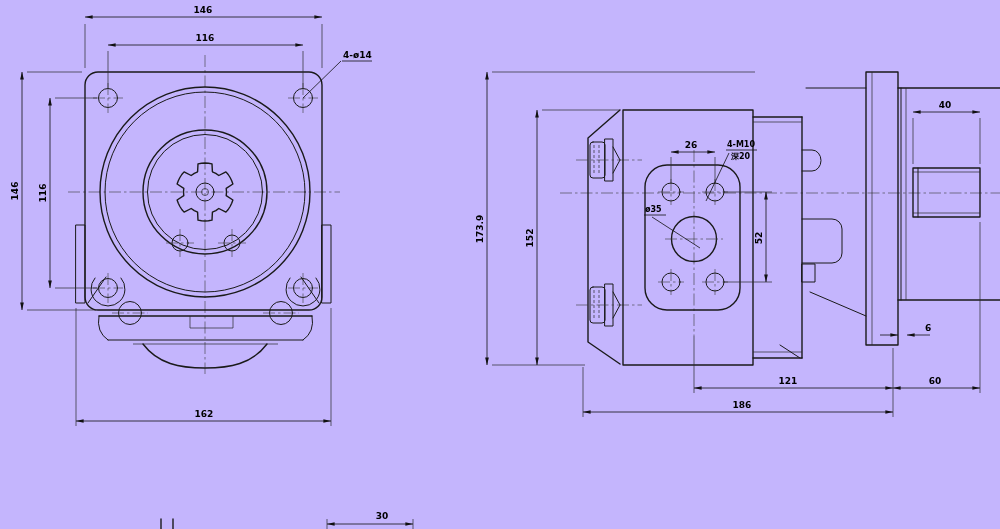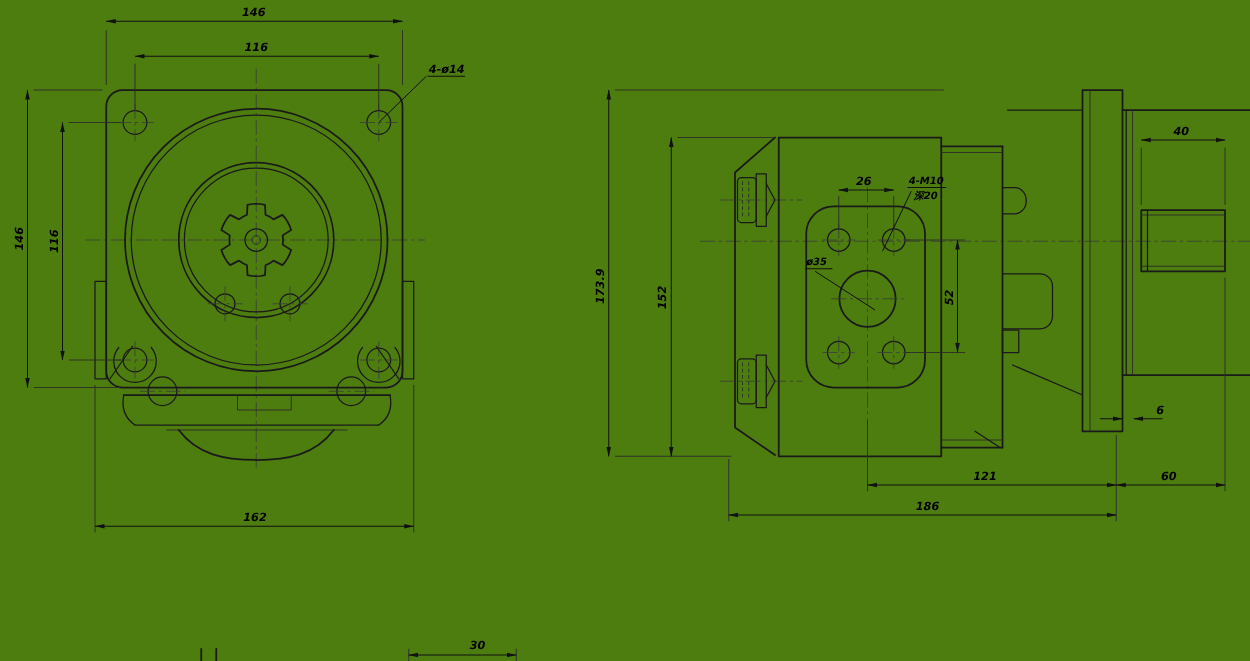--- a/index.html
+++ b/index.html
@@ -1,17 +1,17 @@
 <!DOCTYPE html>
 <html><head>
 <meta charset="utf-8">
 <style>
   html,body{margin:0;padding:0;background:#fff;}
-  .canvas{position:relative;width:1000px;height:529px;background:#4d7c0f;overflow:hidden;
-          font-family:"DejaVu Sans",sans-serif;font-style:italic;}
+  .canvas{position:relative;width:1000px;height:529px;background:#c4b5fd;overflow:hidden;
+          font-family:"DejaVu Sans",sans-serif;}
   svg{position:absolute;left:0;top:0;}
   .ol {fill:none;stroke:#1a1a1a;stroke-width:1.4;stroke-linejoin:round;stroke-linecap:round;}
   .ol2{fill:none;stroke:#1a1a1a;stroke-width:1;stroke-linejoin:round;stroke-linecap:round;}
   .thin{fill:none;stroke:#2a2a2a;stroke-width:.7;}
   .dash{fill:none;stroke:#2a2a2a;stroke-width:.7;stroke-dasharray:3 2;}
   .cl {fill:none;stroke:#3a3a3a;stroke-width:.6;stroke-dasharray:12 3 2.5 3;}
   .dim{fill:none;stroke:#111;stroke-width:.8;}
   .dimA{marker-start:url(#arr);marker-end:url(#arr);}
   .dimE{marker-end:url(#arr);}
   .dimS{marker-start:url(#arr);}

